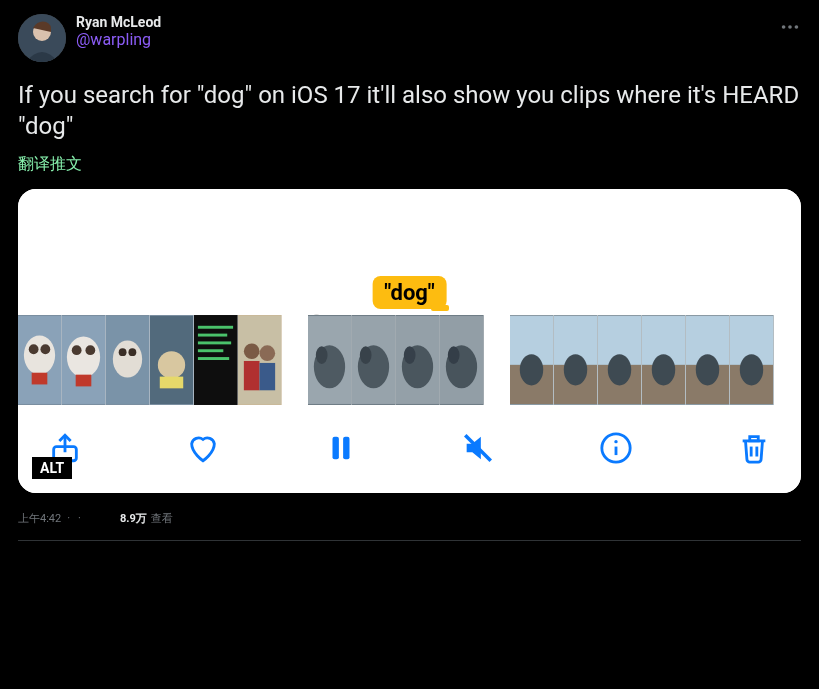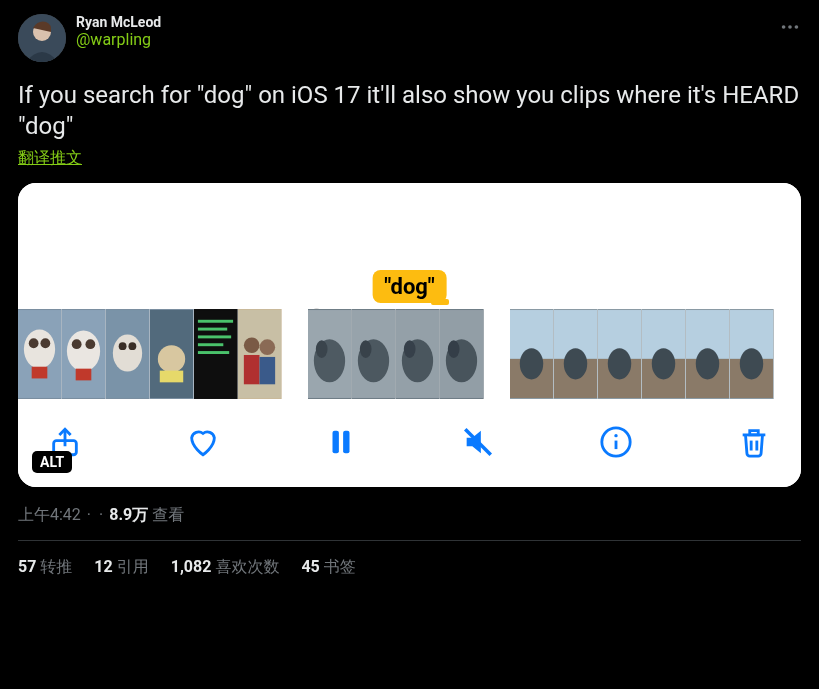--- a/index.html
+++ b/index.html
@@ -30,44 +30,43 @@
   }
   .avatar svg { width: 100%; height: 100%; display:block; }
   .names { display: flex; flex-direction: column; }
   .display-name {
     font-weight: 700;
     font-size: 14px;
     color: #e7e9ea;
   }
   .handle {
     font-size: 16px;
-    color: #84cc16;
+    color: #8b5cf6;
   }
   .more {
     position: absolute;
     right: -4px;
     top: -2px;
     color: #71767b;
     cursor: pointer;
     padding: 4px;
   }
   .body-text {
     margin-top: 18px;
     font-size: 24px;
     line-height: 1.3;
     color: #e7e9ea;
     font-weight: 400;
   }
   .translate-link {
     display: inline-block;
-    margin-top: 6px;
-    color: #84cc16;
+    margin-top: 12px;
+    color: #86efac;
     font-size: 16px;
     cursor: pointer;
-    text-decoration: underline;
   }
   .media-card {
     margin-top: 14px;
     background: #fff;
     border-radius: 18px;
     overflow: hidden;
     position: relative;
   }
   .card-top {
     height: 126px;
@@ -151,33 +150,33 @@
   .ctl svg { width: 34px; height: 34px; }
   .alt-badge {
     position: absolute;
     left: 14px;
     bottom: 14px;
     background: #000;
     color: #fff;
     font-size: 14px;
     font-weight: 700;
     padding: 3px 8px;
-    border-radius: 5px;
+    border-radius: 0;
     cursor: pointer;
   }
   .meta {
     margin-top: 18px;
     color: #71767b;
-    font-size: 16px;
+    font-size: 11px;
     display: flex;
     align-items: baseline;
     gap: 4px;
   }
   .meta .dot { margin: 0 2px; }
-  .meta .strong { color: #e7e9ea; font-weight: 700; }
+  .meta .strong { color: #e7e9ea; font-weight: 700; margin-left: 33px; }
   .divider {
     border-top: 1px solid #2f3336;
     margin-top: 14px;
   }
   .stats {
     display: flex;
     gap: 22px;
     padding: 16px 0 0 0;
     font-size: 16px;
   }
@@ -405,20 +404,14 @@
   <div class="meta">
     <span>上午4:42</span>
     <span class="dot">·</span>
     <span class="dot">·</span>
     <span class="strong">8.9万</span>
     <span>查看</span>
   </div>
 
   <div class="divider"></div>
 
-  <div class="stats">
-    <span class="stat"><b>57</b><span>转推</span></span>
-    <span class="stat"><b>12</b><span>引用</span></span>
-    <span class="stat"><b>1,082</b><span>喜欢次数</span></span>
-    <span class="stat"><b>45</b><span>书签</span></span>
-  </div>
 
 </div>
 
 </body></html>

